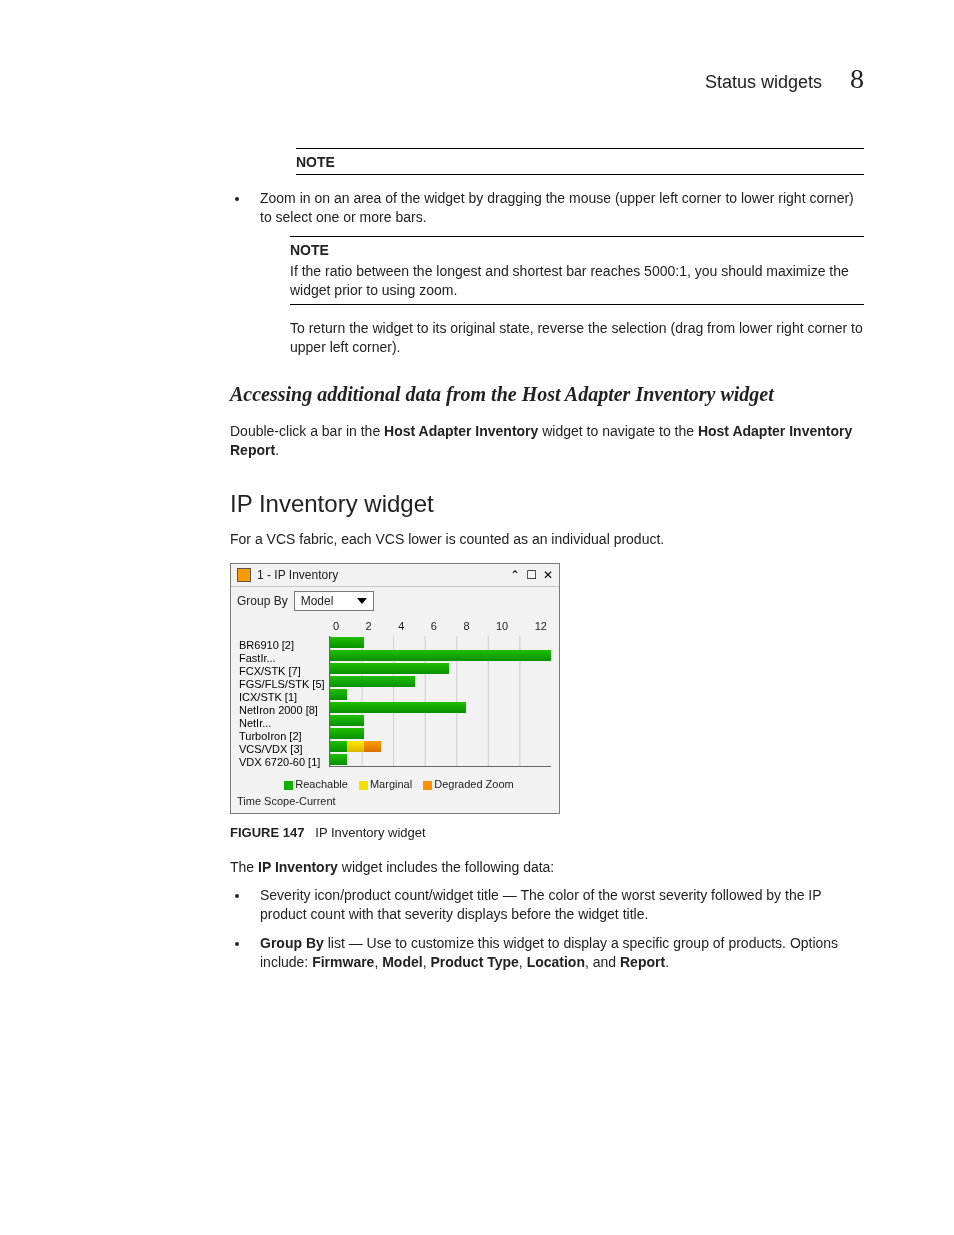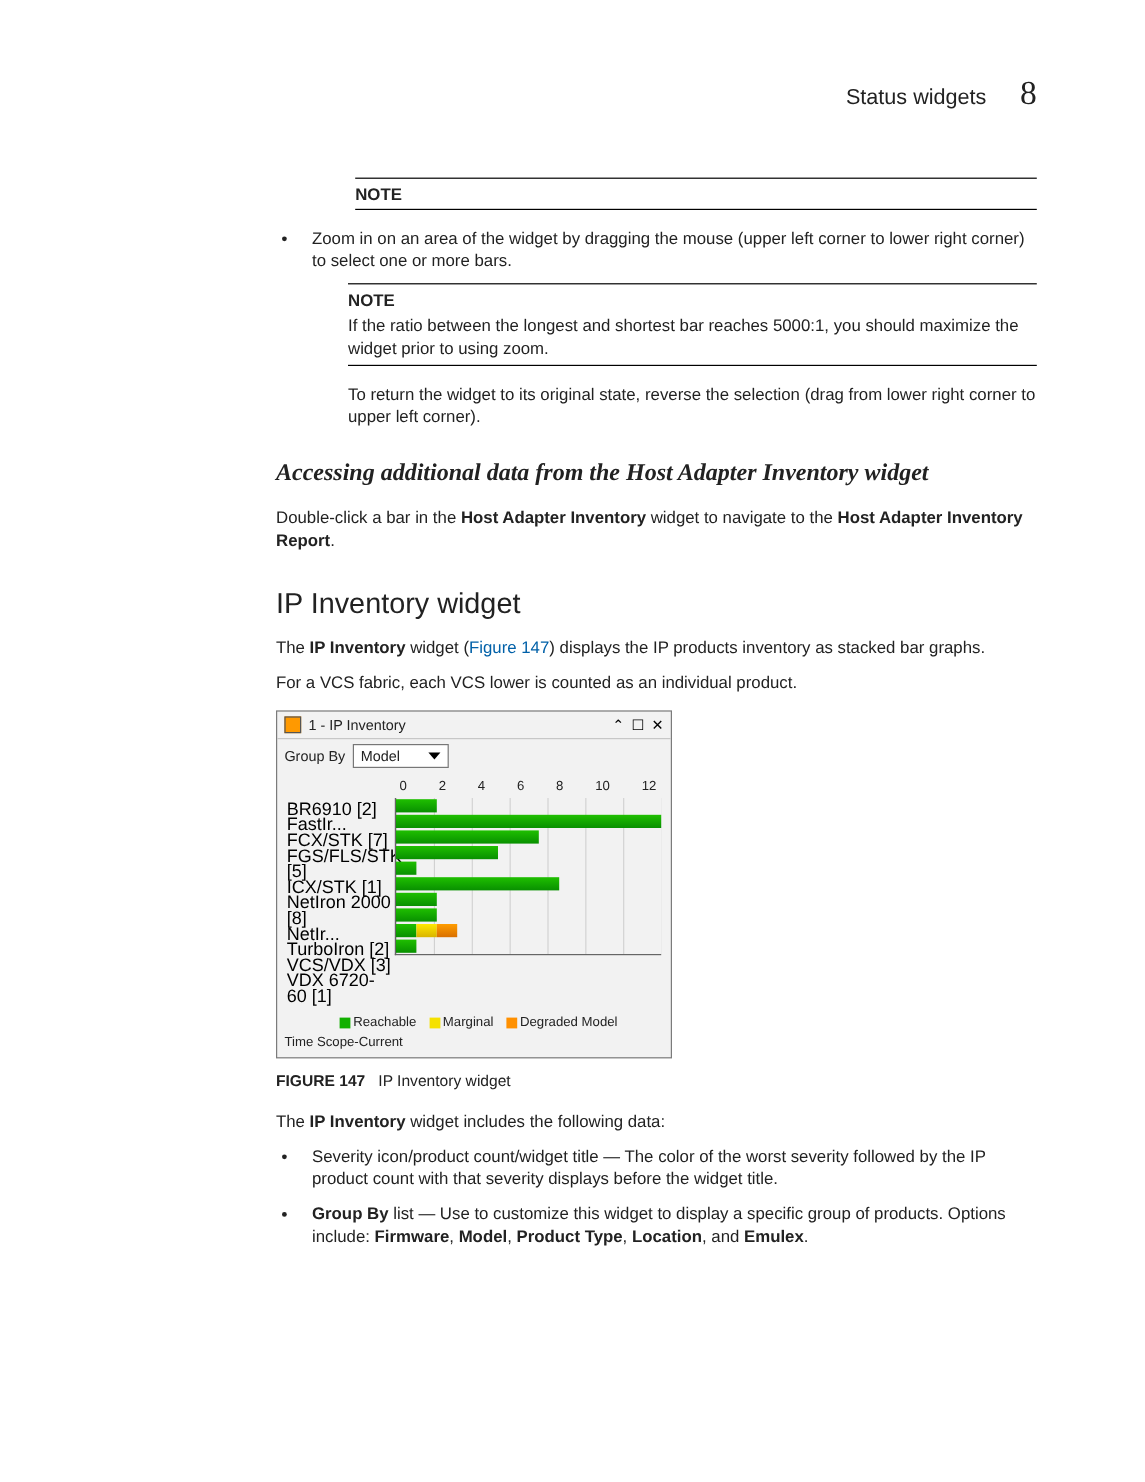--- a/index.html
+++ b/index.html
@@ -110,21 +110,21 @@
     border-left: 5px solid transparent;
     border-right: 5px solid transparent;
     border-top: 6px solid #000;
   }
   .chart-area {
     display: flex;
     padding: 4px 8px 4px 8px;
   }
   .ylabels {
     width: 90px;
-    font-size: 15px;
+    font-size: 11px;
     color: #000;
     padding-top: 20px;
     line-height: 13px;
   }
   .plot {
     flex: 1;
     position: relative;
   }
   .xaxis {
     display: flex;
@@ -200,23 +200,20 @@
 
 <div class="content">
   <h2 class="italic-head">Accessing additional data from the Host Adapter Inventory widget</h2>
 
   <p>
     <span>Double-click a bar in the </span><span class="bold">Host Adapter Inventory</span><span> widget to navigate to the </span><span class="bold">Host Adapter Inventory Report</span><span>.</span>
   </p>
 
   <h2 class="plain-head">IP Inventory widget</h2>
 
-  <p>
-    <span>The </span><span class="bold">IP Inventory</span><span> widget (</span><span class="link">Figure 147</span><span>) displays the IP products inventory as stacked bar graphs.</span>
-  </p>
   <p>For a VCS fabric, each VCS lower is counted as an individual product.</p>
 
   <div class="widget">
     <div class="titlebar">
       <span class="swatch"></span>
       <span class="title-text">
         <span>1</span> - <span>IP Inventory</span>
       </span>
       <span class="title-icons">
         <span>⌃</span>
@@ -283,32 +280,32 @@
             </div>
             <div class="bar-row">
               <div class="bar-seg seg-reach" style="width: 7.69231%;"></div>
             </div>
           </div>
       </div>
     </div>
     <div class="legend">
       <span class="sq sq-reach"></span><span>Reachable</span>
       <span class="sq sq-marg"></span><span>Marginal</span>
-      <span class="sq sq-degr"></span><span>Degraded Model</span>
+      <span class="sq sq-degr"></span><span>Degraded Zoom</span>
     </div>
     <div class="scope">Time Scope-Current</div>
   </div>
 
   <div class="fig-caption">
     <span class="fig-label">FIGURE 147</span>&nbsp;&nbsp;&nbsp;<span>IP Inventory widget</span>
   </div>
 
   <p>
     <span>The </span><span class="bold">IP Inventory</span><span> widget includes the following data:</span>
   </p>
 
   <ul class="outer-bullets" style="padding-left:20px;">
     <li>Severity icon/product count/widget title — The color of the worst severity followed by the IP product count with that severity displays before the widget title.</li>
     <li>
-      <span class="bold">Group By</span><span> list — Use to customize this widget to display a specific group of products. Options include: </span><span class="bold">Firmware</span><span>, </span><span class="bold">Model</span><span>, </span><span class="bold">Product Type</span><span>, </span><span class="bold">Location</span><span>, and </span><span class="bold">Emulex</span><span>.</span>
+      <span class="bold">Group By</span><span> list — Use to customize this widget to display a specific group of products. Options include: </span><span class="bold">Firmware</span><span>, </span><span class="bold">Model</span><span>, </span><span class="bold">Product Type</span><span>, </span><span class="bold">Location</span><span>, and </span><span class="bold">Report</span><span>.</span>
     </li>
   </ul>
 </div>
 
 </body></html>

